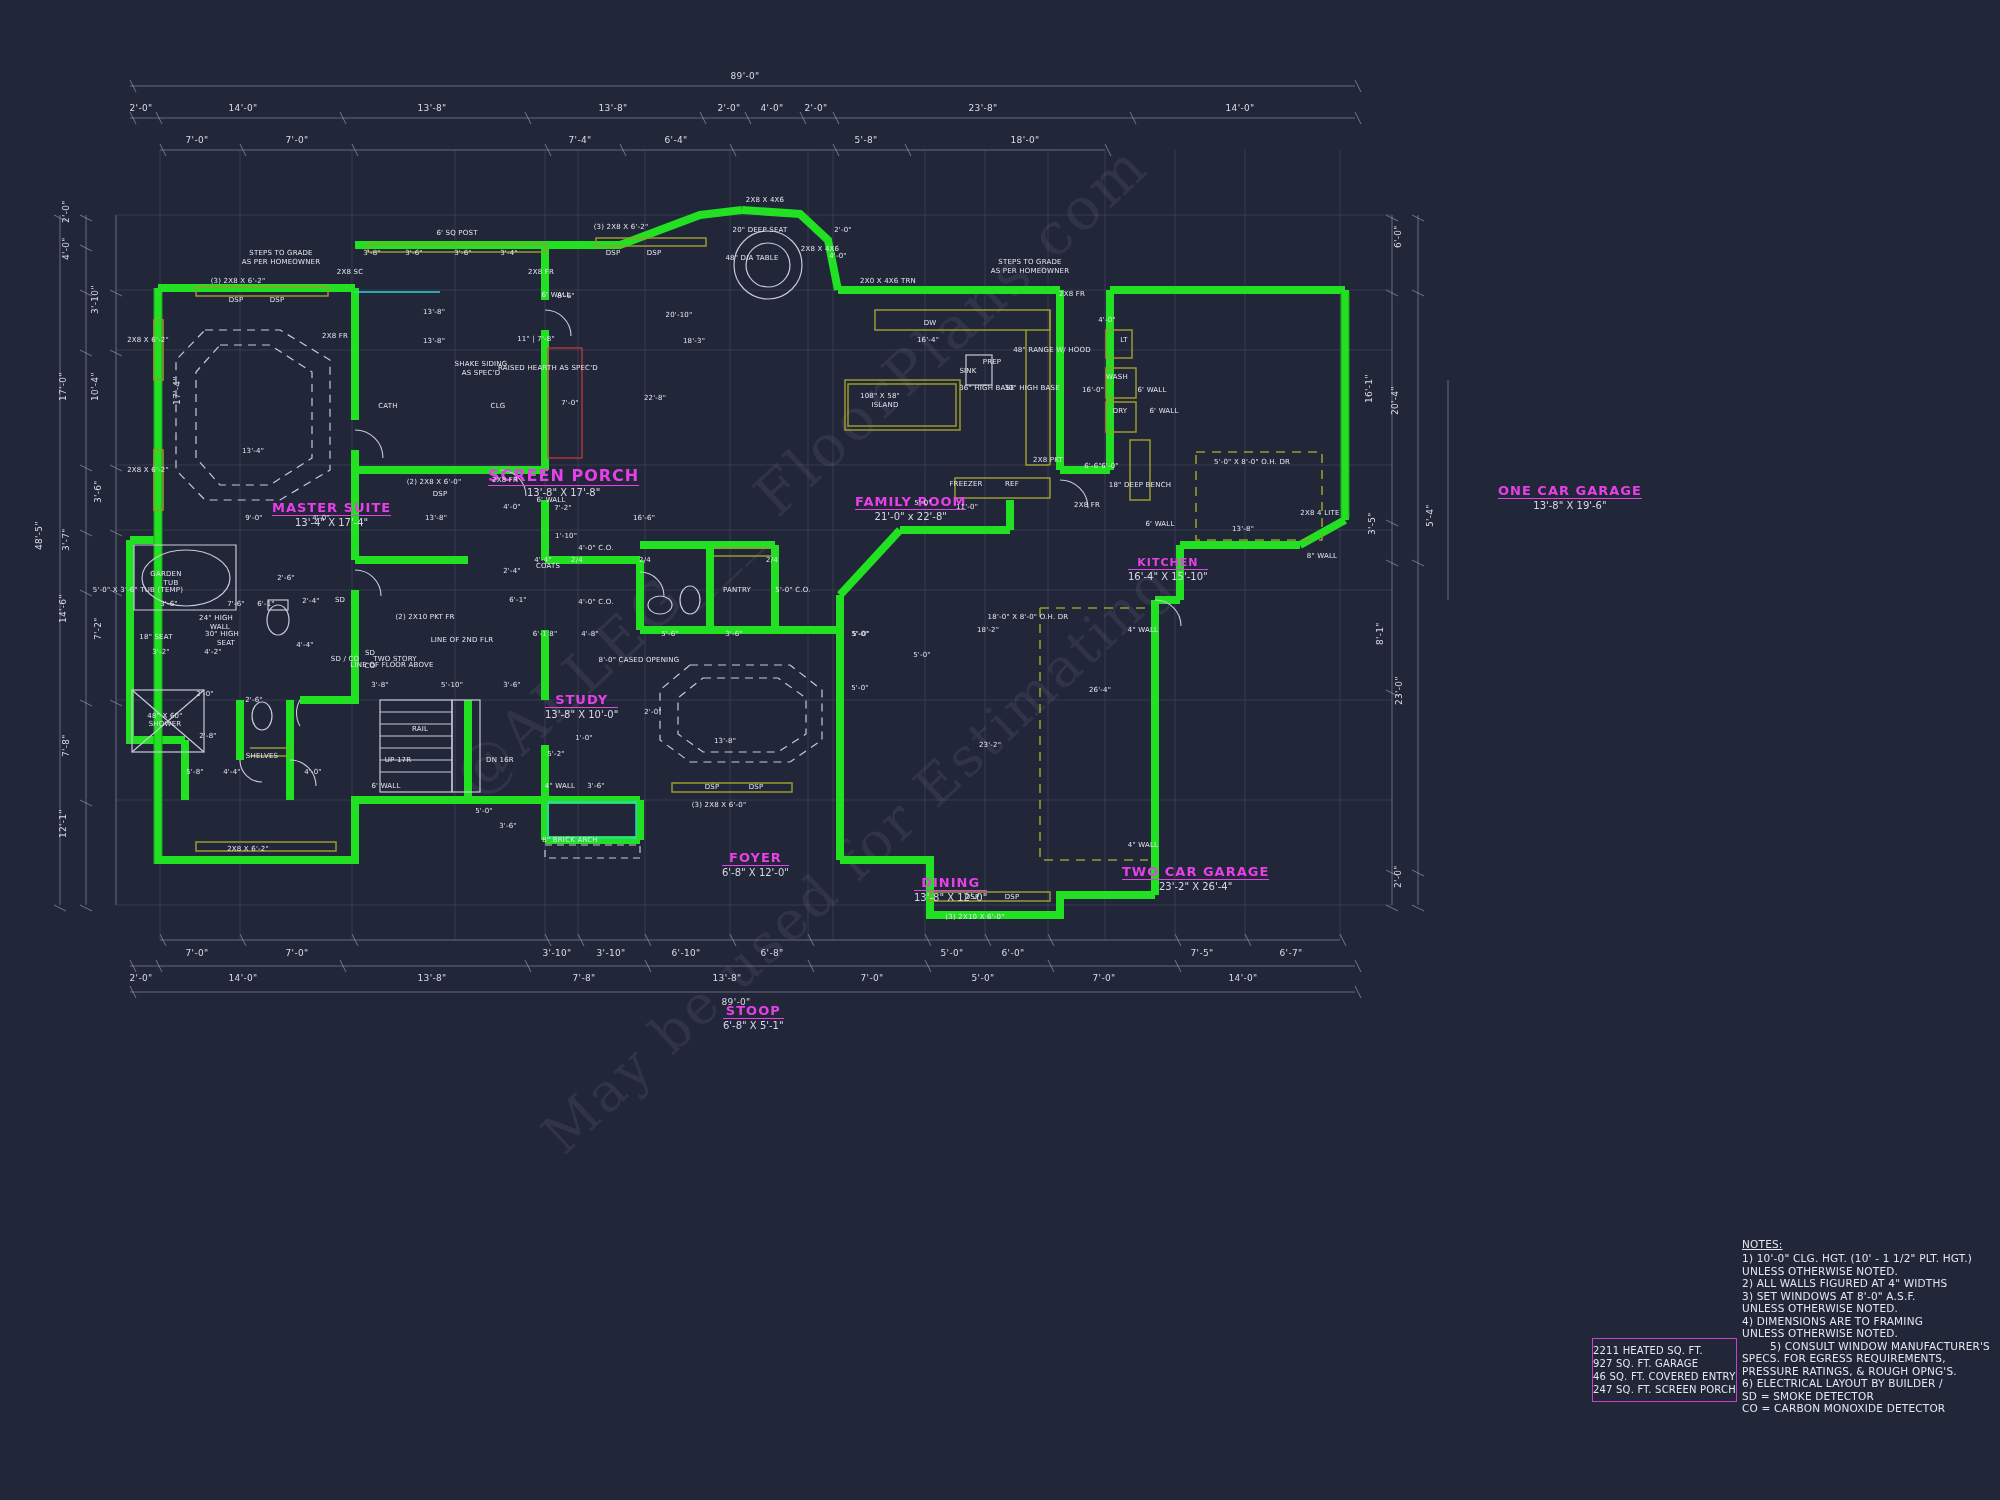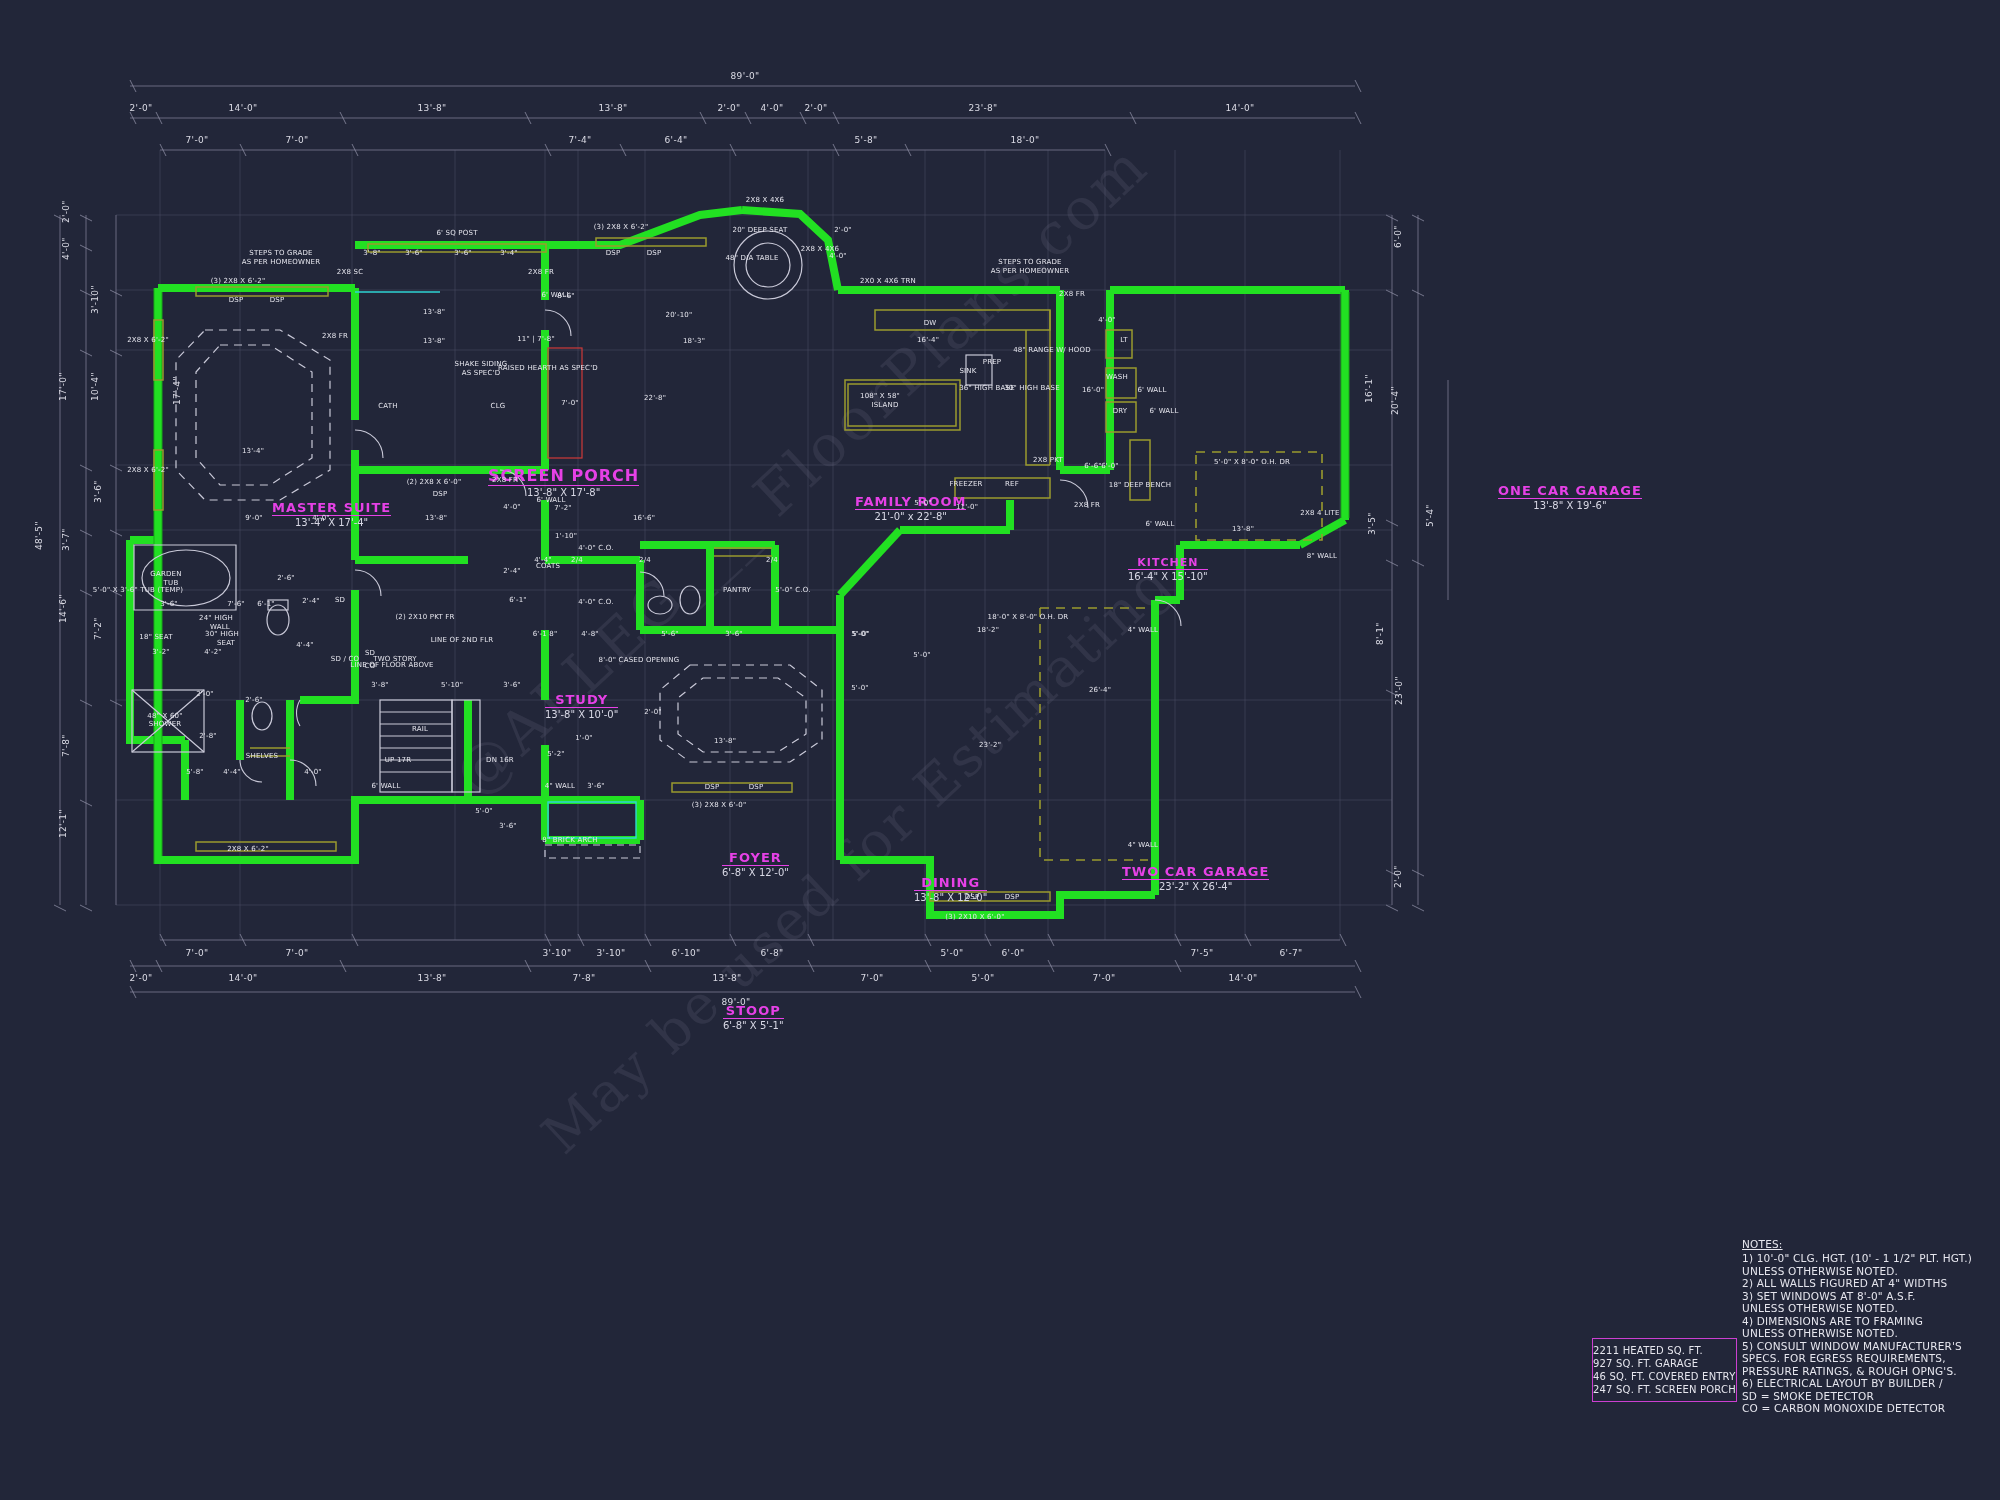--- a/index.html
+++ b/index.html
@@ -615,21 +615,21 @@
   <div class="abs" style="left:1742px;top:1238px;">
     <div class="note" style="text-decoration:underline;margin-bottom:2px;">NOTES:</div>
     <div id="notes-list">
         <div class="note" style="line-height: 12.5px;">1)  10'-0"  CLG. HGT. (10' - 1 1/2" PLT. HGT.)</div>
         <div class="note" style="line-height: 12.5px;">      UNLESS OTHERWISE NOTED.</div>
         <div class="note" style="line-height: 12.5px;">2)  ALL  WALLS FIGURED AT 4" WIDTHS</div>
         <div class="note" style="line-height: 12.5px;">3)  SET WINDOWS AT 8'-0" A.S.F.</div>
         <div class="note" style="line-height: 12.5px;">      UNLESS OTHERWISE NOTED.</div>
         <div class="note" style="line-height: 12.5px;">4)  DIMENSIONS ARE TO FRAMING</div>
         <div class="note" style="line-height: 12.5px;">      UNLESS OTHERWISE NOTED.</div>
-        <div class="note" style="line-height: 12.5px;">5)  CONSULT WINDOW MANUFACTURER'S</div>
+        <div class="note" style="line-height: 12.5px; margin-left: 28px;">5)  CONSULT WINDOW MANUFACTURER'S</div>
         <div class="note" style="line-height: 12.5px;">      SPECS. FOR EGRESS REQUIREMENTS,</div>
         <div class="note" style="line-height: 12.5px;">      PRESSURE RATINGS, &amp; ROUGH OPNG'S.</div>
         <div class="note" style="line-height: 12.5px;">6)  ELECTRICAL LAYOUT BY BUILDER /</div>
         <div class="note" style="line-height: 12.5px;">      SD = SMOKE DETECTOR</div>
         <div class="note" style="line-height: 12.5px;">      CO = CARBON MONOXIDE DETECTOR</div>
       </div>
   </div>
 
 </div>
 

